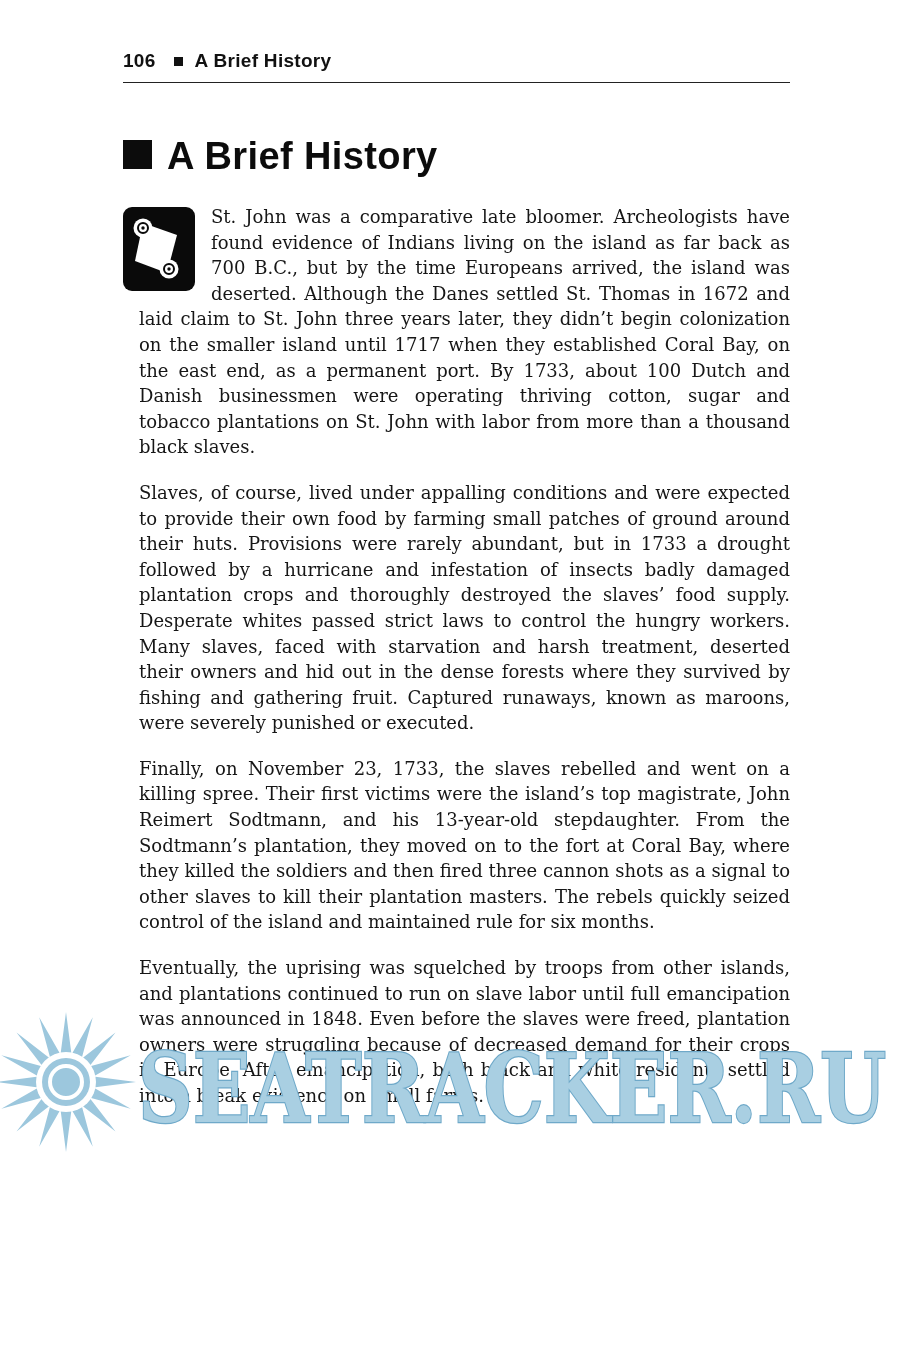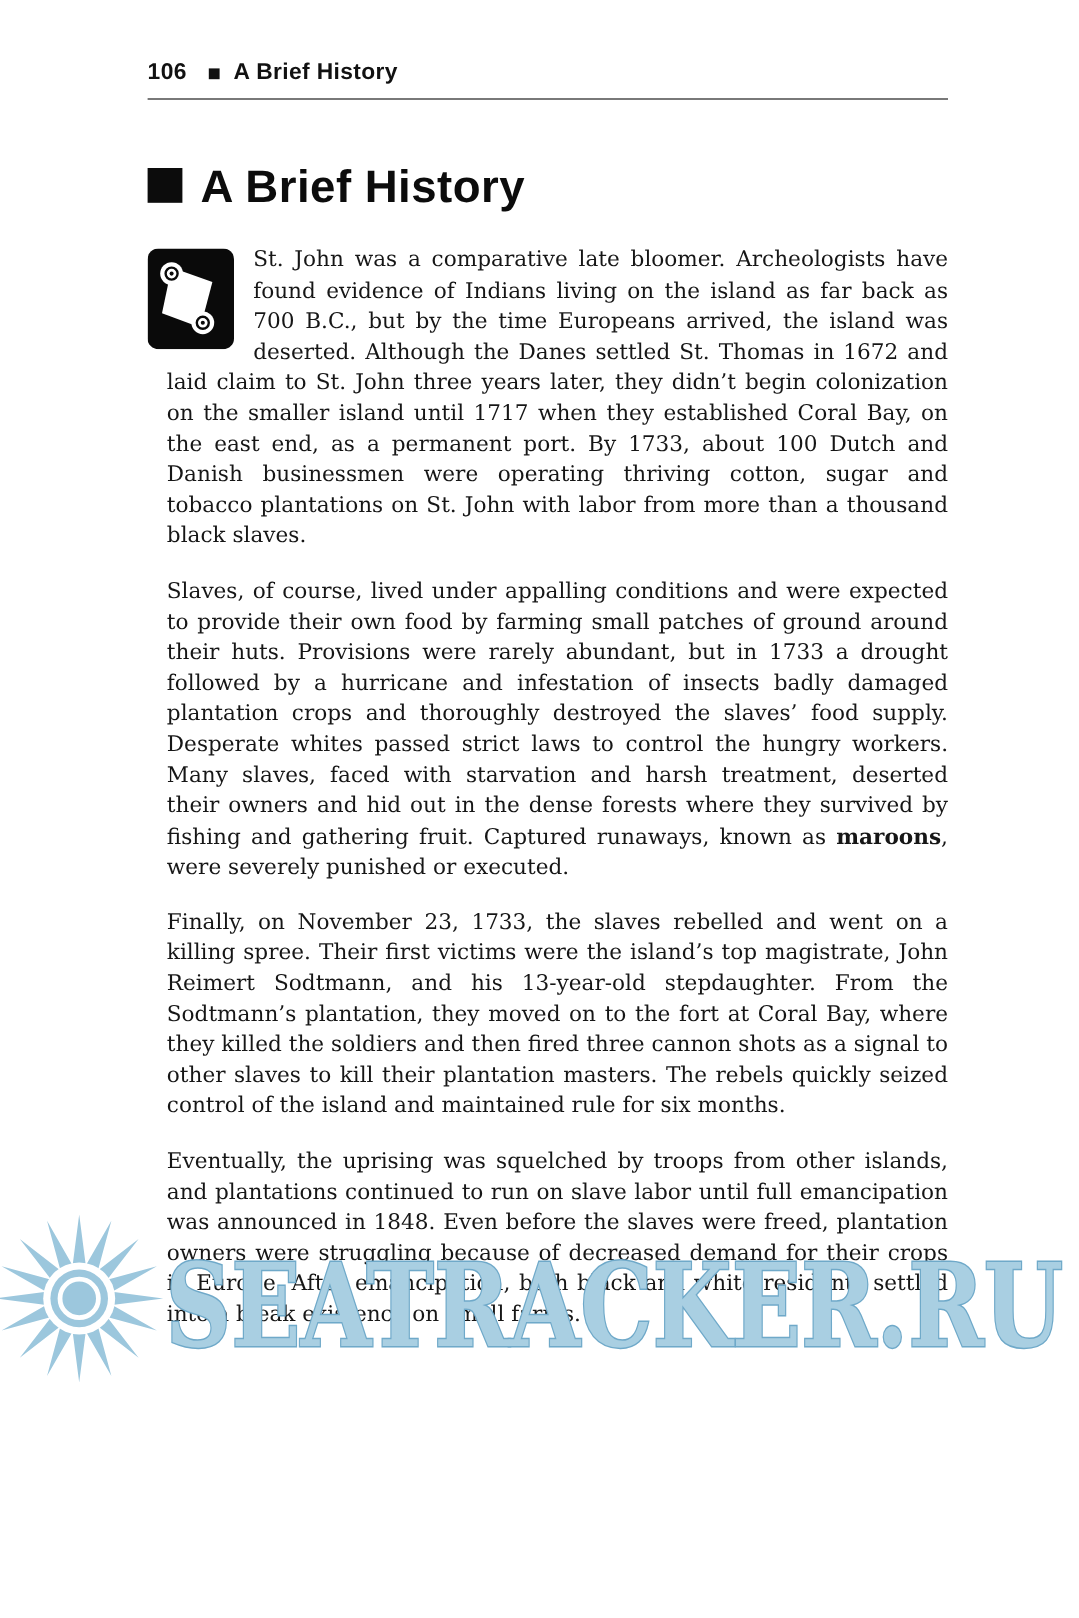--- a/index.html
+++ b/index.html
@@ -66,21 +66,21 @@
 
   
   .bodytext {
     font-family: "DejaVu Serif", serif;
     font-size: 18px;
     line-height: 25.6px;
     text-align: justify;
     margin: 0 0 20px 16px;
     color: #161616;
   }
-  .bodytext strong { font-weight: bold; }
+  .bodytext strong { font-weight: normal; }
 
   
   .icon-box {
     float: left;
     width: 72px;
     height: 84px;
     margin: 3px 16px 5px 0;
   }
   .icon-box svg { display: block; }
 

